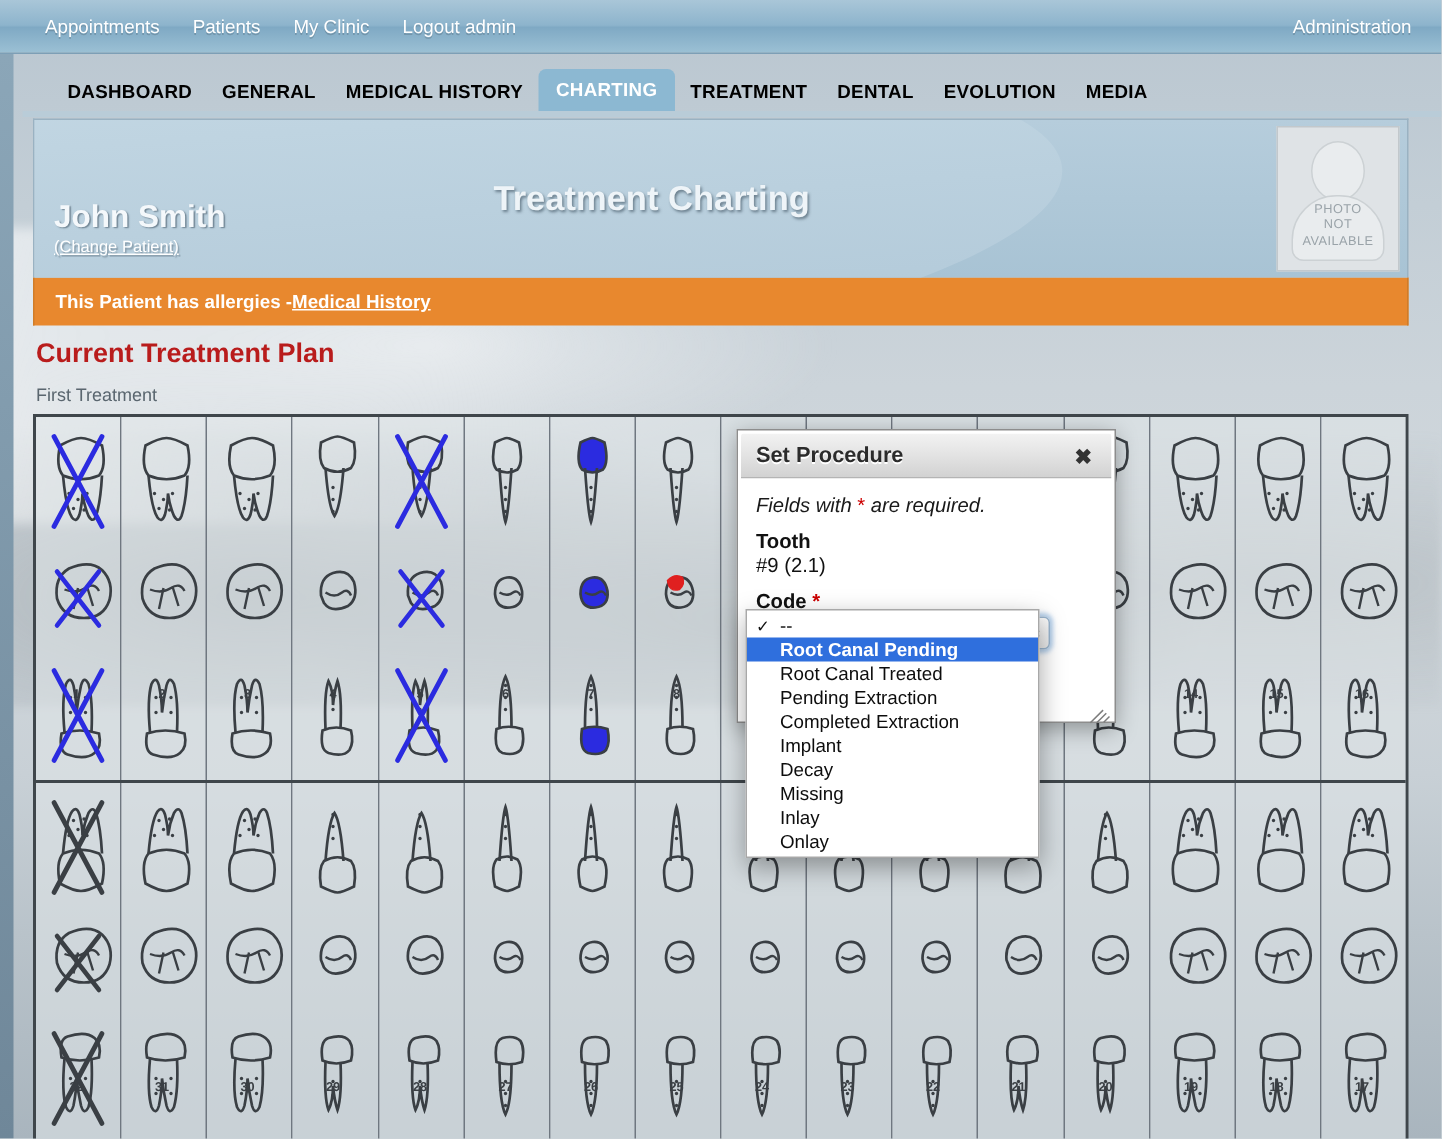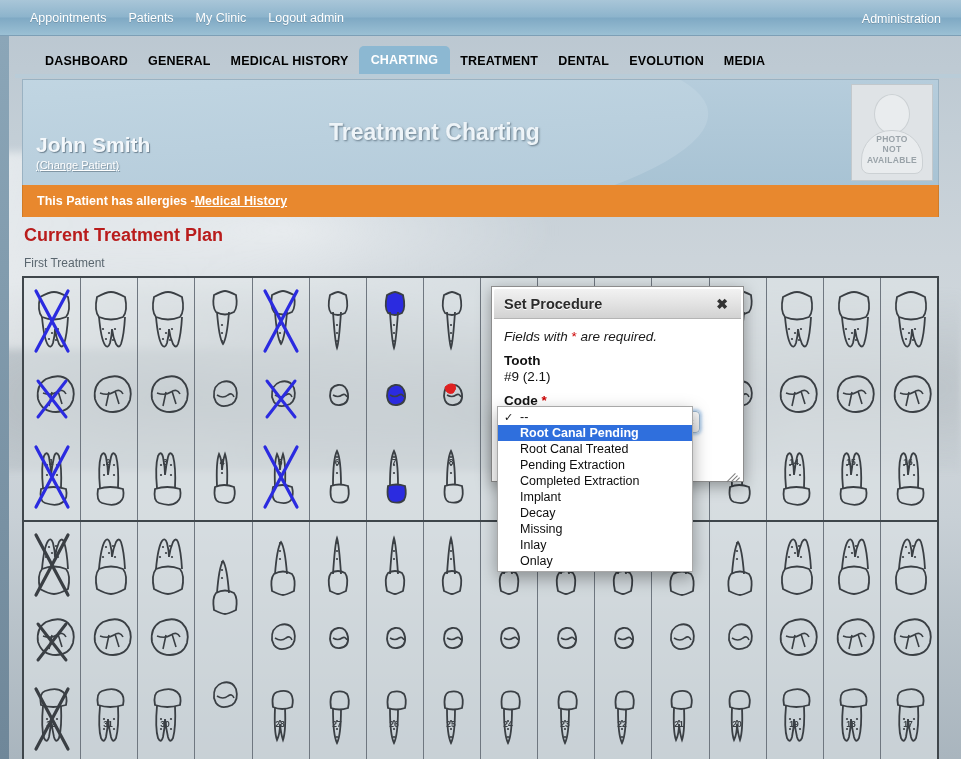--- a/index.html
+++ b/index.html
@@ -117,21 +117,21 @@
     width:36px; height:40px; border-radius:50%;
     background:#e9ecee; border:1px solid #ccd1d4;
   }
   .photo-avatar .body{
     position:absolute; left:50%; bottom:2px; transform:translateX(-50%);
     width:62px; height:44px; background:#e9ecee; border:1px solid #ccd1d4;
     border-radius:30px 30px 8px 8px;
   }
   .photo-text{
     position:absolute; left:0; right:0; top:44px; text-align:center;
-    font-size:8.5px; font-weight:bold; color:#9aa3a9; line-height:1.25;
+    font-size:8.5px; font-weight:normal; color:#9aa3a9; line-height:1.25;
     letter-spacing:.3px; z-index:2;
   }
 
   .allergy-bar{
     height:32px; display:flex; align-items:center; padding-left:14px;
     background:#e8882e; color:#ffffff; font-size:12.5px; font-weight:bold;
     border-left:1px solid #d07c28; border-right:1px solid #d07c28;
   }
   .allergy-bar a{ color:#ffffff; text-decoration:underline; cursor:pointer; }
 
@@ -870,20 +870,29 @@
        <path d="M16 45 q2 -26 6 -32 q4 6 6 32" fill="none" stroke="#3a3f44" stroke-width="1.8"></path>
                 <circle cx="21" cy="30" r="1.1" fill="#3a3f44"></circle>
                 <circle cx="21" cy="22" r="1.1" fill="#3a3f44"></circle>
                 <circle cx="21" cy="14" r="1.1" fill="#3a3f44"></circle>
               </svg>
             </div>
             <div class="tslot">
               <svg viewBox="0 0 44 72">
                 <path d="M13 34 q-1 -12 8 -15 q10 -3 14 6 q3 11 -4 16 q-11 5 -16 -2 z" fill="none" stroke="#3a3f44" stroke-width="1.8"></path>
     <path d="M16 32 q6 4 11 0 q4 -3 6 2" fill="none" stroke="#3a3f44" stroke-width="1.6"></path>
+              </svg>
+            </div>
+            <div class="tslot">
+              <svg viewBox="0 0 44 72">
+                <path d="M14 24 q-2 -13 4 -15 q10 -3 14 2 q3 5 1 13 q-10 4 -19 0 z" fill="none" stroke="#3a3f44" stroke-width="1.8"></path>
+         <path d="M16 25 q-1 24 2 32 q3 -6 3 -16 q1 10 3 16 q3 -9 2 -32" fill="none" stroke="#3a3f44" stroke-width="1.8"></path>
+                <circle cx="21" cy="38" r="1.1" fill="#3a3f44"></circle>
+                <circle cx="21" cy="47" r="1.1" fill="#3a3f44"></circle>
+                <text x="21" y="44" text-anchor="middle" font-size="8.5" font-family="Liberation Sans, sans-serif" fill="#3a3f44" font-weight="bold">29</text>
               </svg>
             </div>
           </div>
           <div class="tcell">
             <div class="tslot">
               <svg viewBox="0 0 44 72">
                 <path d="M13 62 q-2 -12 2 -17 q9 -5 18 0 q4 5 2 17 q-8 4 -11 4 q-3 0 -11 -4 z" fill="none" stroke="#3a3f44" stroke-width="1.8"></path>
        <path d="M16 45 q2 -26 6 -32 q4 6 6 32" fill="none" stroke="#3a3f44" stroke-width="1.8"></path>
                 <circle cx="21" cy="30" r="1.1" fill="#3a3f44"></circle>
                 <circle cx="21" cy="22" r="1.1" fill="#3a3f44"></circle>

